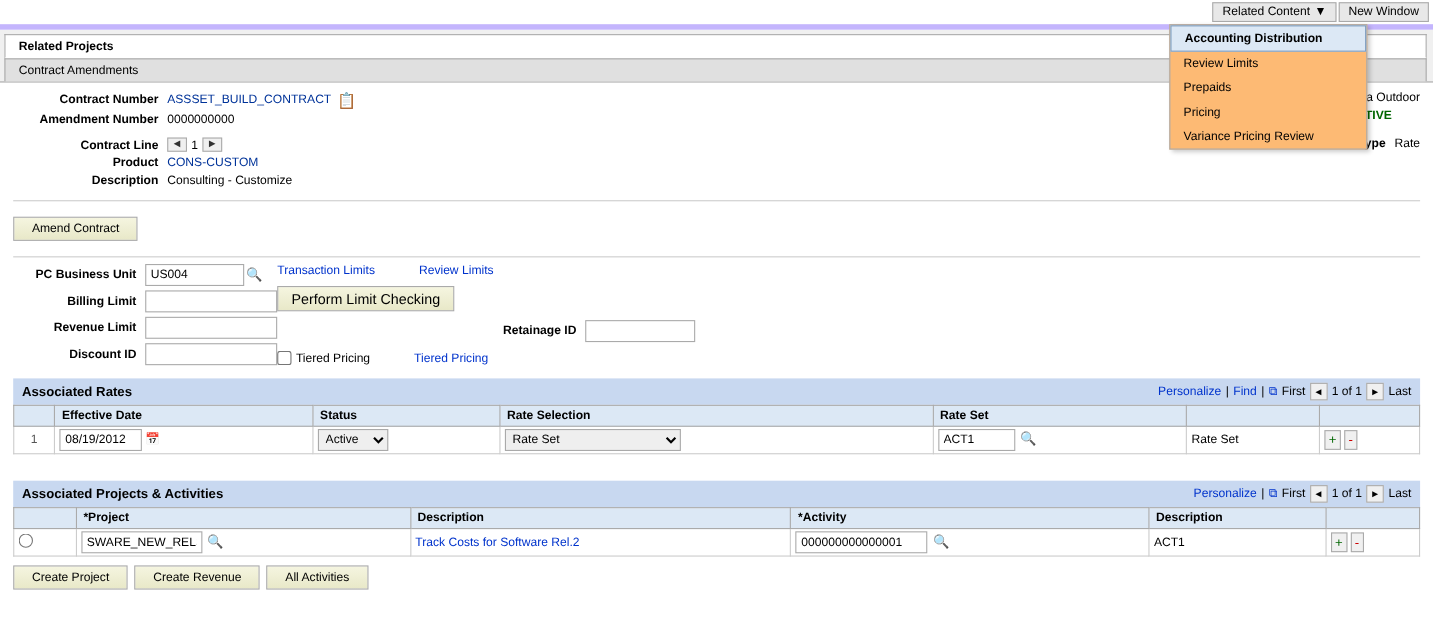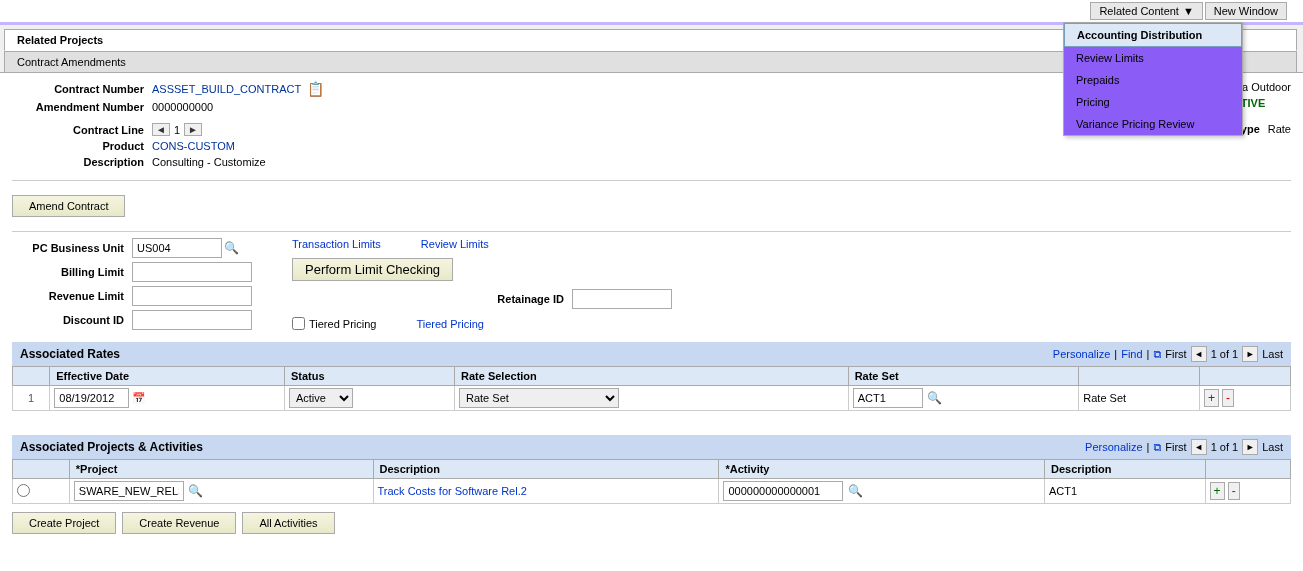--- a/index.html
+++ b/index.html
@@ -2,22 +2,22 @@
 <html><head>
   <meta charset="utf-8">
   <style>
     * { box-sizing: border-box; margin: 0; padding: 0; }
     body { font-family: Arial, sans-serif; font-size: 12px; background: #fff; color: #000; overflow-x: hidden; }
 
     .top-bar {
       display: flex;
       justify-content: flex-end;
       align-items: center;
-      border-bottom: 3px solid #c4b5fd;
-      padding: 2px 16px;
+      border-bottom: 5px solid #c4b5fd;
+      padding: 2px 4px;
       background: #fff;
       position: relative;
     }
 
     .related-content-btn {
       background: #e8e8e8;
       border: 1px solid #aaa;
       padding: 2px 8px;
       cursor: pointer;
       font-size: 11px;
@@ -32,21 +32,21 @@
       padding: 2px 8px;
       cursor: pointer;
       font-size: 11px;
       margin-left: 2px;
     }
 
     .dropdown-menu {
       position: absolute;
       top: 100%;
       right: 60px;
-      background: #8b5cf6;
+      background: #fdba74;
       border: 1px solid #aaa;
       z-index: 100;
       min-width: 180px;
       box-shadow: 2px 2px 4px rgba(0,0,0,0.2);
     }
 
     .dropdown-menu .menu-item {
       padding: 5px 12px;
       cursor: pointer;
       font-size: 11px;
@@ -370,21 +370,21 @@
       </div>
     </div>
   </div>
 
   <div style="margin-bottom:8px;">
     <button class="amend-btn">Amend Contract</button>
   </div>
 
   <div class="separator"></div>
 
-  <div style="display:flex; gap:40px; margin-bottom:8px;">
+  <div style="display:flex; margin-bottom:8px;">
     <div>
       <div class="field-group">
         <span class="field-label">PC Business Unit</span>
         <input type="text" style="width: 90px;" value="US004">
         <span class="search-icon-btn">🔍</span>
       </div>
       <div class="field-group">
         <span class="field-label">Billing Limit</span>
         <input type="text" style="width: 120px;">
       </div>

